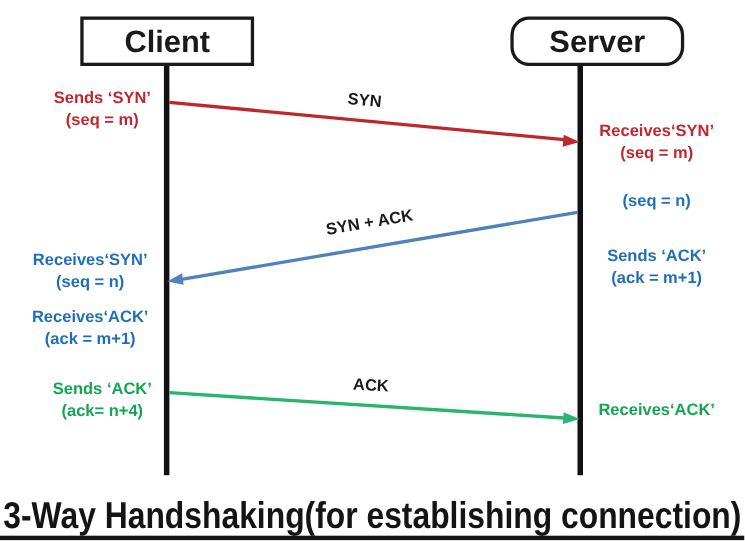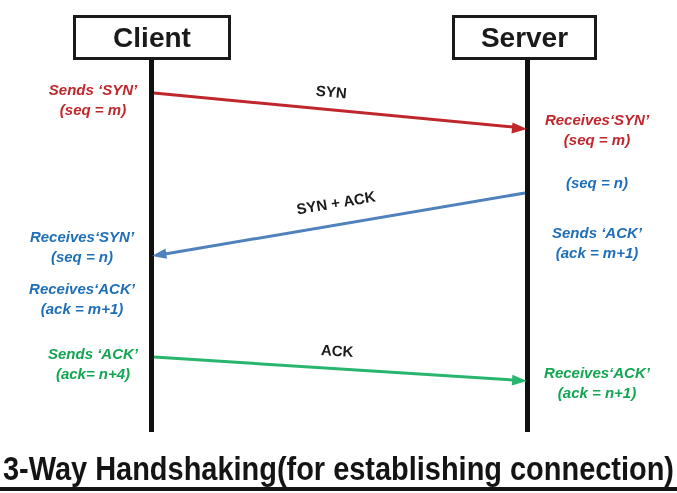--- a/index.html
+++ b/index.html
@@ -19,21 +19,21 @@
     background: #ffffff;
     display: flex;
     align-items: center;
     justify-content: center;
     font-size: 28px;
     font-weight: 700;
     color: #1a1a1a;
     box-sizing: border-box;
   }
   .actor-box.client { left: 73px; width: 158px; }
-  .actor-box.server { left: 452px; width: 145px; }
+  .actor-box.server { left: 464px; width: 158px; border-radius: 17px; }
   .lifeline {
     position: absolute;
     top: 60px;
     width: 5px;
     height: 372px;
     background: #111111;
   }
   .lifeline.client-line { left: 149px; }
   .lifeline.server-line { left: 525px; }
   .arrows {
@@ -44,21 +44,21 @@
   }
   .note {
     position: absolute;
     width: 130px;
     text-align: center;
     font-size: 15px;
     font-weight: 700;
     line-height: 20px;
     white-space: nowrap;
   }
-  .note span { display: block; font-style: italic; }
+  .note span { display: block; }
   .note.red   { color: #c0272d; }
   .note.blue  { color: #1f6fb8; }
   .note.green { color: #12a651; }
   .msg-label {
     position: absolute;
     font-size: 15px;
     font-weight: 700;
     color: #1a1a1a;
     white-space: nowrap;
   }
@@ -133,21 +133,20 @@
   </div>
   <div class="note blue" style="left:532px; top:173px;">
     <span>(seq = n)</span>
   </div>
   <div class="note blue" style="left:532px; top:223px;">
     <span>Sends ‘ACK’</span>
     <span>(ack = m+1)</span>
   </div>
   <div class="note green" style="left:532px; top:363px;">
     <span>Receives‘ACK’</span>
-    <span>(ack = n+1)</span>
   </div>
 
   <svg class="title-svg" viewBox="0 0 677 45" xmlns="http://www.w3.org/2000/svg">
     <text x="3" y="32" textLength="671" lengthAdjust="spacingAndGlyphs">3-Way Handshaking(for establishing connection)</text>
     <rect x="0" y="39" width="677" height="4" fill="#141414"></rect>
   </svg>
 
 </div>
 
 </body></html>

